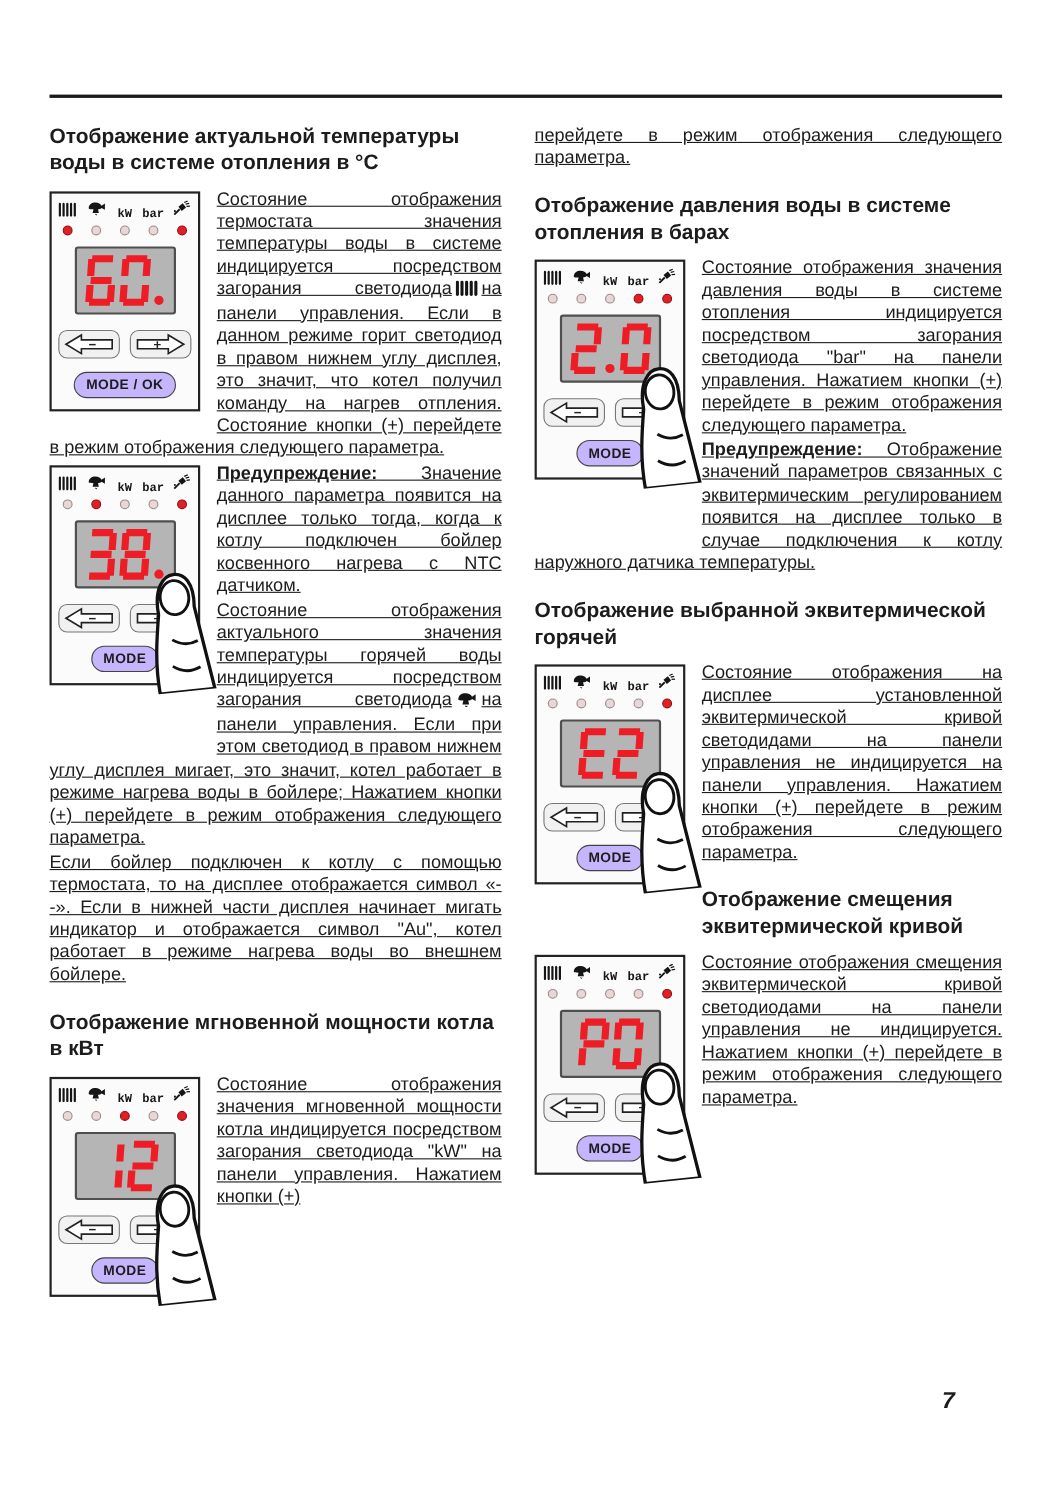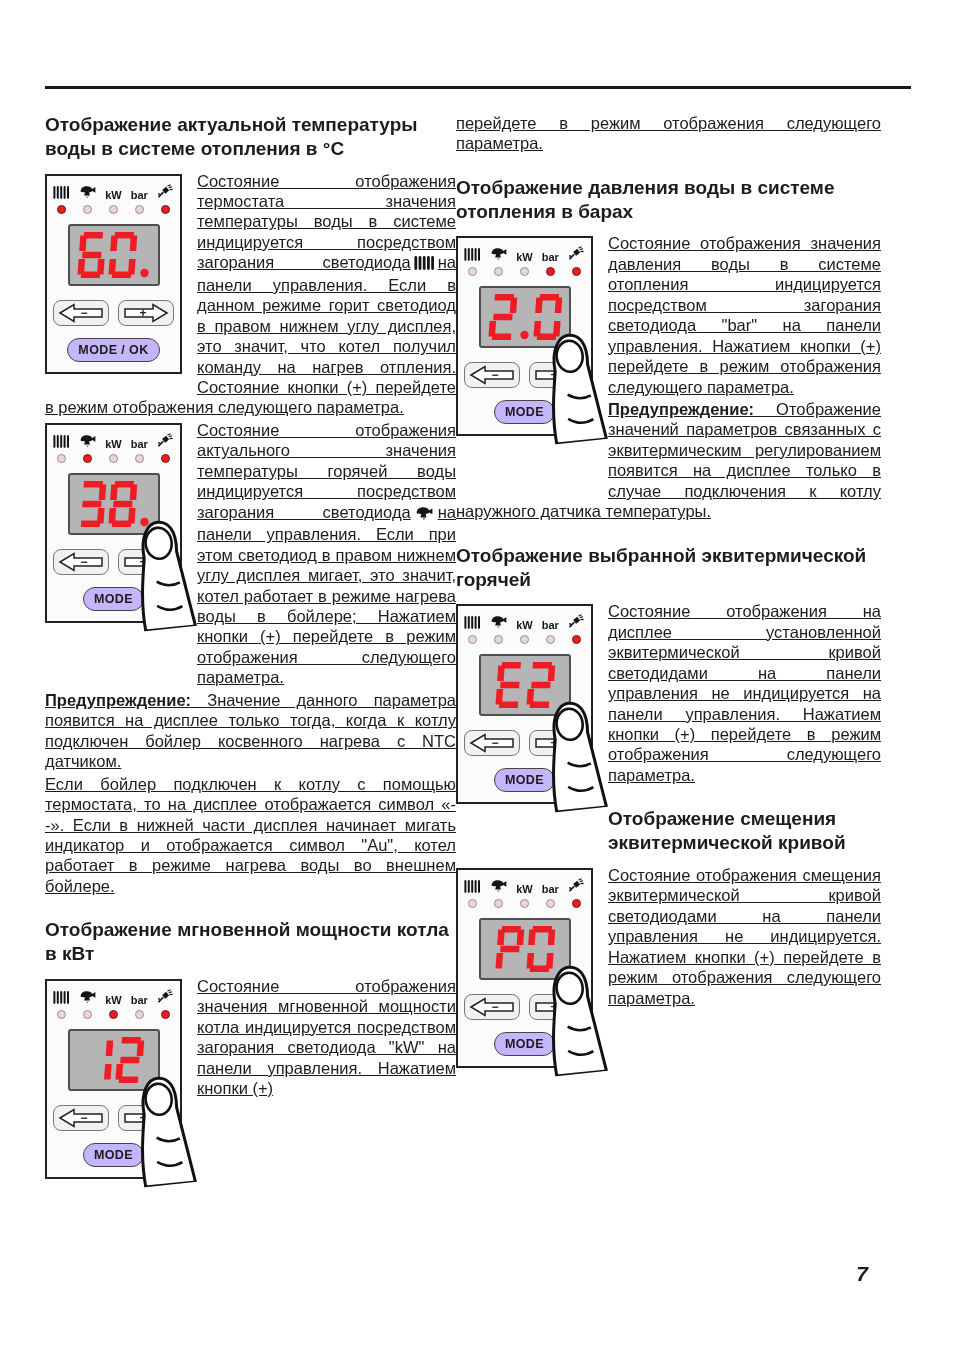--- a/index.html
+++ b/index.html
@@ -4,34 +4,34 @@
 <style>
   html,body{margin:0;padding:0;}
   body{
     width:954px;height:1354px;background:#ffffff;
     font-family:"Liberation Sans", sans-serif;color:#1c1c1c;
     overflow:hidden;position:relative;
   }
   .content{position:absolute;left:45px;top:86px;width:866px;}
   h1{font-size:25px;font-weight:bold;margin:0 0 10px 0;letter-spacing:0.2px;}
   .title-rule{border:none;border-top:3px solid #1a1a1a;margin:0 0 24px 0;}
-  .columns{display:flex;}
+  .columns{display:flex;gap:30px;}
   .col{min-width:0;}
   .col.left{width:411px;}
   .col.right{width:425px;}
   .col > :first-child{margin-top:0;}
   h2{font-size:19px;font-weight:bold;line-height:1.25;margin:22px 0 10px 0;}
   p{font-size:16.5px;line-height:1.24;text-align:justify;margin:0 0 2px 0;text-decoration:underline;}
   p b{font-weight:bold;}
   .inline-icon{display:inline-block;vertical-align:-2px;margin:0 3px;}
   
   .fig{float:left;width:137px;margin:3px 15px 6px 0;position:relative;}
   .fig.has-finger{margin-bottom:48px;}
   .panel{width:129px;border:2px solid #222;background:#fbfbfb;padding:8px 2px 10px 2px;position:relative;}
-  .icon-row,.led-row{display:flex;width:100%;}
+  .icon-row,.led-row{display:flex;width:100%;font-family:Liberation Mono, monospace;}
   .icell,.lcell{flex:1;display:flex;align-items:flex-end;justify-content:center;}
   .icell{height:17px;font-weight:bold;font-size:11px;color:#151515;}
   .led-row{margin-top:4px;}
   .led{width:9px;height:9px;border-radius:50%;border:1.8px solid #9b8c8c;background:#e9d6d6;box-sizing:border-box;}
   .led.on{background:#e31e24;border-color:#8c1114;}
   .display{width:92px;height:62px;background:#b5b5b5;border:2px solid #4f4f4f;border-radius:3px;
            margin:10px auto 0 auto;display:flex;align-items:center;justify-content:center;box-sizing:border-box;}
   .btn-row{display:flex;justify-content:center;gap:9px;margin-top:14px;}
   .pbtn{width:56px;height:26px;border:1.5px solid #777;border-radius:8px;background:#f1f1f1;
         display:flex;align-items:center;justify-content:center;box-sizing:border-box;}
@@ -257,25 +257,25 @@
               </div>
     </div>
     <div class="finger">
   <svg width="66" height="112" viewBox="0 0 66 112">
     <path d="M16 40 C14 16 24 5 33 5 C43 5 51 14 49 36 L60 112 L10 112 C8 84 12 62 16 40 Z" fill="#fff" stroke="#111" stroke-width="3"></path>
     <ellipse cx="32" cy="26" rx="13" ry="15.5" fill="none" stroke="#111" stroke-width="2.6"></ellipse>
     <path d="M26 64 q11 8 23 3" fill="none" stroke="#111" stroke-width="2.6"></path>
     <path d="M24 88 q12 9 25 3" fill="none" stroke="#111" stroke-width="2.6"></path>
   </svg></div>
           </div>
+        <p><b>Предупреждение:</b> <span>Значение данного параметра появится на дисплее только тогда, когда к котлу подключен бойлер косвенного нагрева с NTC датчиком.</span></p>
         <p><span>Состояние отображения актуального значения температуры горячей воды индицируется посредством загорания светодиода</span><span class="inline-icon"><svg width="21" height="14" viewBox="0 0 22 16">
                 <path d="M2 8 C2 3.5 5.5 1.5 9.5 1.5 C13 1.5 15.3 3 16.3 5 L20 2.5 L20 9.5 L16.3 7.4 C15.3 8.5 13.8 9 12.3 9 L13.3 13 L6.3 13 L7.3 9 C4 9 2 8.6 2 8 Z" fill="#151515"></path>
                 <path d="M9.3 14.4 q1 1.6 2 0" stroke="#151515" stroke-width="1.1" fill="none"></path>
               </svg></span><span>на панели управления. Если при этом светодиод в правом нижнем углу дисплея мигает, это значит, котел работает в режиме нагрева воды в бойлере; Нажатием кнопки (+) перейдете в режим отображения следующего параметра.</span></p>
-        <p><b>Предупреждение:</b> <span>Значение данного параметра появится на дисплее только тогда, когда к котлу подключен бойлер косвенного нагрева с NTC датчиком.</span></p>
         <p>Если бойлер подключен к котлу с помощью термостата, то на дисплее отображается символ «--». Если в нижней части дисплея начинает мигать индикатор и отображается символ "Au", котел работает в режиме нагрева воды во внешнем бойлере.</p>
       </div>
 
       <h2>Отображение мгновенной мощности котла в кВт</h2>
       <div class="section-body">
         <div class="fig has-finger">
     <div class="panel">
       <div class="icon-row">
                 <div class="icell">
                   <span><svg width="17" height="13" viewBox="0 0 17 13">

